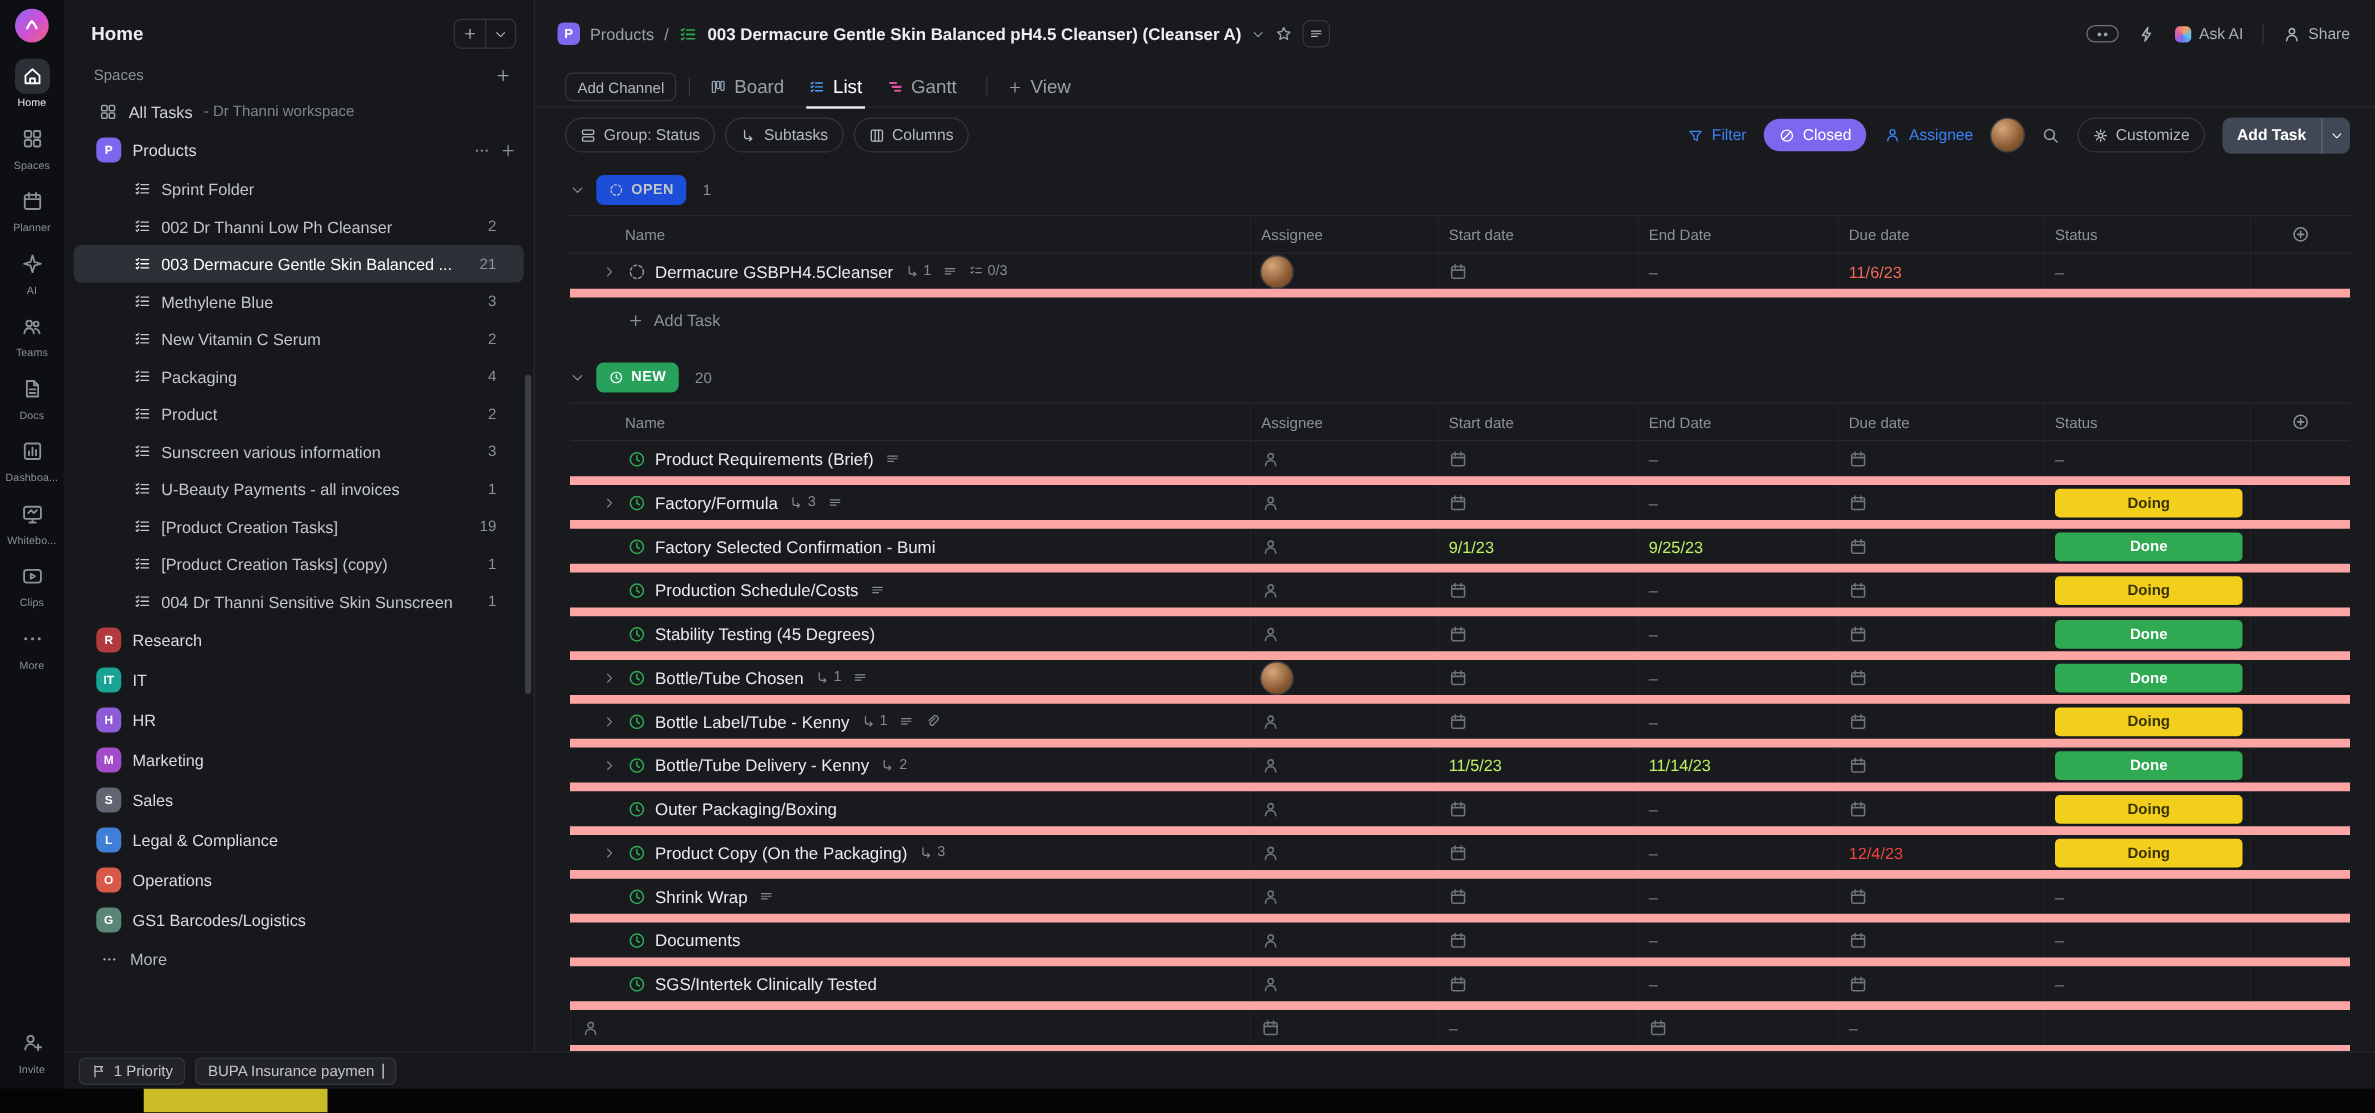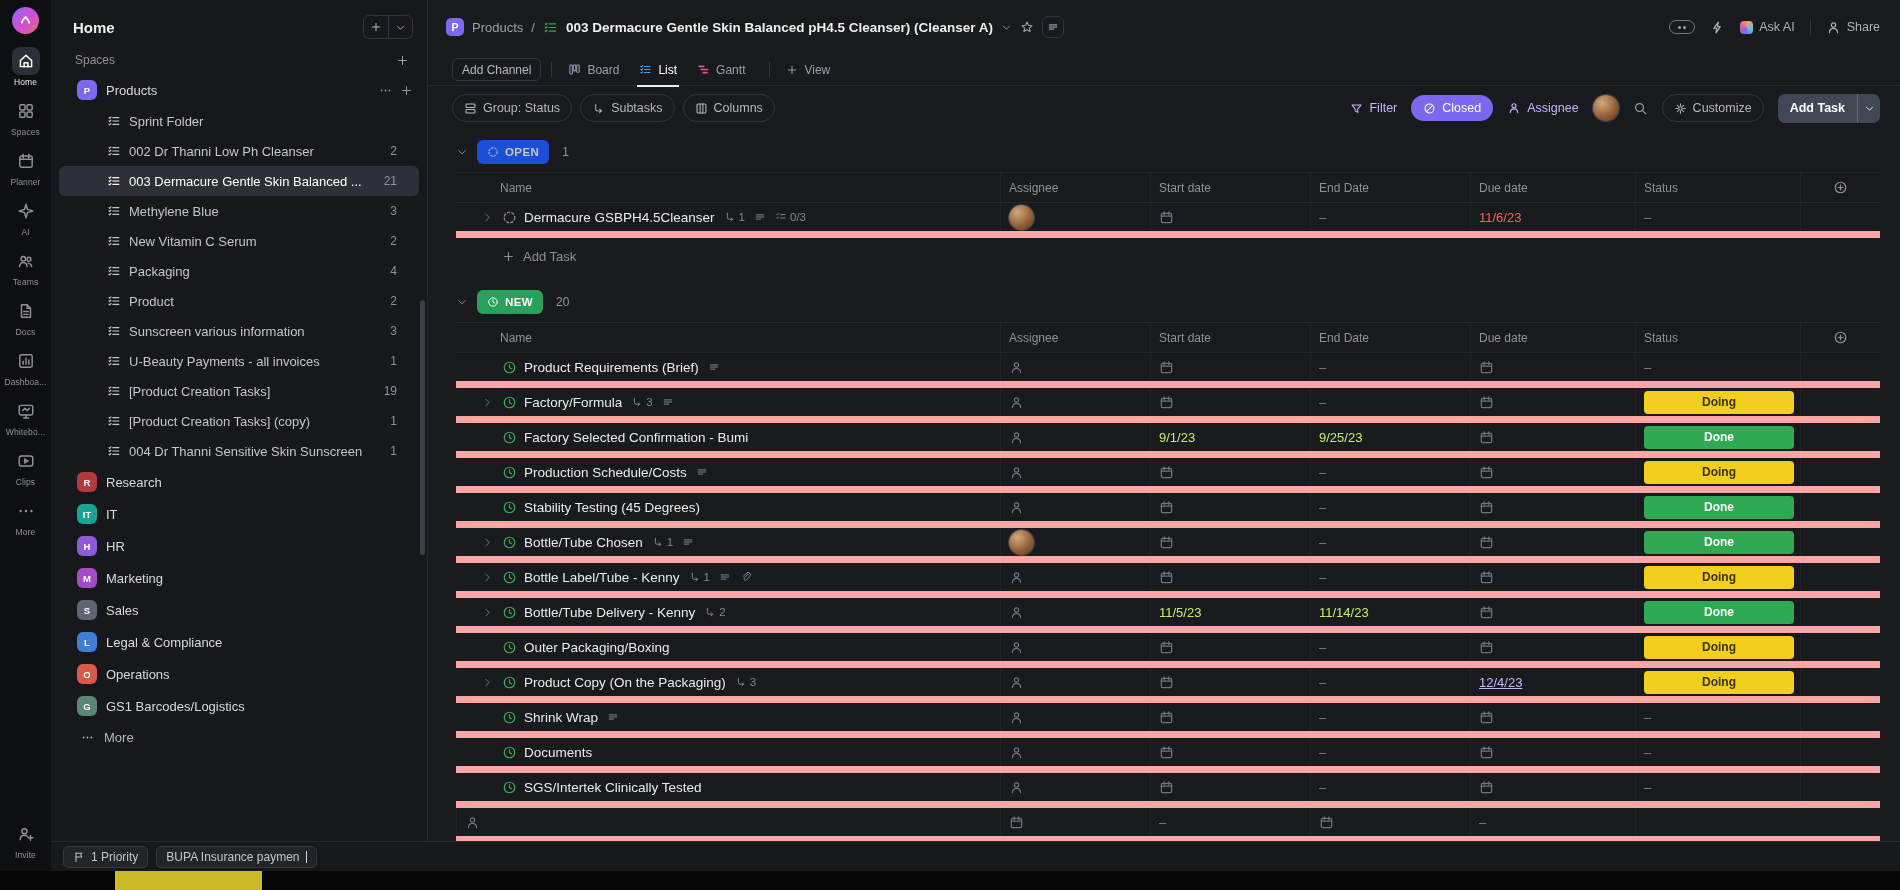--- a/index.html
+++ b/index.html
@@ -65,31 +65,31 @@
   .meter i { width:3px; height:3px; border-radius:50%; background:#9aa0a8; }
   .ai-orb { width:13px; height:13px; border-radius:4px;
     background:conic-gradient(from 200deg,#7b68ee,#e05fa0,#f5a05a,#58c3f0,#7b68ee); }
   .hpair { display:flex; align-items:center; gap:6px; cursor:pointer; }
   .vsep { width:1px; height:16px; background:#33363c; }
 
   .viewbar { height:32px; border-bottom:1px solid #26282d; display:flex; align-items:center; padding:0 24px; flex-shrink:0; }
   .addch { border:1px solid #33363c; border-radius:6px; height:23px; padding:0 9px; font-size:12px; color:#b4b8bf;
     display:flex; align-items:center; cursor:pointer; }
   .vdiv { width:1px; height:15px; background:#33363c; margin:0 10px; }
-  .vtab { display:flex; align-items:center; gap:6px; padding:0 6px; height:32px; color:#9ba0a8; font-size:12px;
+  .vtab { display:flex; align-items:center; gap:6px; padding:0 6px; height:32px; color:#9ba0a8; font-size:15px;
     position:relative; cursor:pointer; margin-right:8px; }
   .vtab.active { color:#fff; }
   .vtab.active::after { content:""; position:absolute; left:4px; right:4px; bottom:-1px; height:2px; background:#e8eaed; }
   .tabic-board { color:#8fa0b3; } .tabic-list { color:#4f9cf9; } .tabic-gantt { color:#e24fa0; }
 
   .toolbar { height:44px; display:flex; align-items:center; padding:0 20px 0 24px; gap:8px; flex-shrink:0; }
   .pill { display:flex; align-items:center; gap:6px; height:28px; padding:0 11px; border:1px solid #33363c;
     border-radius:15px; color:#b4b8bf; font-size:12.5px; cursor:pointer; white-space:nowrap; }
   .tb-right { margin-left:auto; display:flex; align-items:center; gap:14px; }
-  .plain { display:flex; align-items:center; gap:6px; color:#c4b5fd; font-size:12.5px; cursor:pointer; }
+  .plain { display:flex; align-items:center; gap:6px; color:#3b82f6; font-size:12.5px; cursor:pointer; }
   .closedpill { display:flex; align-items:center; gap:6px; height:26px; padding:0 12px; border-radius:14px;
     color:#fff; font-size:12.5px; cursor:pointer; }
   .addtaskbtn { display:flex; height:29px; border-radius:7px; overflow:hidden; background:#414855; cursor:pointer; }
   .at-main { padding:0 12px; display:flex; align-items:center; font-size:12.5px; color:#fff; font-weight:600; }
   .at-chev { width:23px; border-left:1px solid rgba(255,255,255,.18); display:flex; align-items:center; justify-content:center; color:#fff; }
 
   .content { flex:1; overflow:hidden; padding:2px 20px 0 28px; }
   .group { margin-bottom:8px; }
   .group-header { height:40px; display:flex; align-items:center; gap:9px; }
   .gchev { color:#8d929a; cursor:pointer; }
@@ -303,20 +303,32 @@
           </span>
         </div>
         <div class="sb-section">
           <span class="lbl">Spaces</span>
           <span class="ic s13 gray">
               <svg viewBox="0 0 16 16" fill="none" stroke="currentColor" stroke-width="1.3" stroke-linecap="round" stroke-linejoin="round">
                 <path d="M8 3.2v9.6M3.2 8h9.6"></path>
               </svg>
             </span>
         </div>
+        <div class="sb-item">
+          <span class="ic s15 gray">
+              <svg viewBox="0 0 16 16" fill="none" stroke="currentColor" stroke-width="1.3" stroke-linecap="round" stroke-linejoin="round">
+                <rect x="2.5" y="2.5" width="4.6" height="4.6" rx="1"></rect>
+                <rect x="8.9" y="2.5" width="4.6" height="4.6" rx="1"></rect>
+                <rect x="2.5" y="8.9" width="4.6" height="4.6" rx="1"></rect>
+                <rect x="8.9" y="8.9" width="4.6" height="4.6" rx="1"></rect>
+              </svg>
+            </span>
+          <span>All Tasks</span>
+          <span class="sub">-  Dr Thanni workspace</span>
+        </div>
         <div class="sb-space-row">
           <span class="spc-sq" id="products-sq" style="background: rgb(123, 104, 238);">P</span>
           <span class="grow">Products</span>
           <span class="hicons">
             <span class="ic s13">
                 <svg viewBox="0 0 16 16" fill="none" stroke="currentColor" stroke-width="1.3" stroke-linecap="round" stroke-linejoin="round">
                   <circle cx="3.2" cy="8" r="1.1" fill="currentColor" stroke="none"></circle>
                   <circle cx="8" cy="8" r="1.1" fill="currentColor" stroke="none"></circle>
                   <circle cx="12.8" cy="8" r="1.1" fill="currentColor" stroke="none"></circle>
                 </svg>
@@ -1358,21 +1370,21 @@
                     <svg viewBox="0 0 16 16" fill="none" stroke="currentColor" stroke-width="1.3" stroke-linecap="round" stroke-linejoin="round">
                       <rect x="2.5" y="3.5" width="11" height="10" rx="1.5"></rect>
                       <path d="M2.5 6.5h11M5.5 2v3M10.5 2v3"></path>
                     </svg>
                   </span>
                 </div>
                 <div class="c-col">
                   <span class="dash">–</span>
                 </div>
                 <div class="c-col">
-                  <span class="dtext" style="color: #c4b5fd; text-decoration: underline;">12/4/23</span>
+                  <span class="dtext" style="color: #ef4444;">12/4/23</span>
                 </div>
                 <div class="c-col">
                   <div class="spill" style="background: rgb(242, 207, 29); color: rgb(58, 51, 5);">Doing</div>
                 </div>
                 <div class="c-plus"></div>
               </div>
               <div class="trow">
                 <div class="c-name">
                   <span class="expand"></span>
                   <span class="ic s15 st-new">

